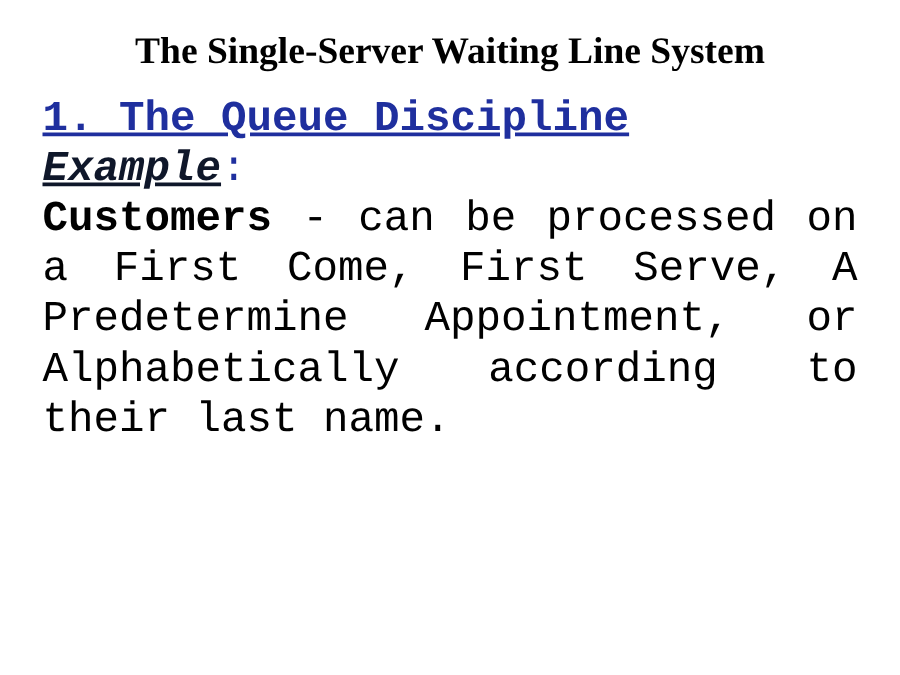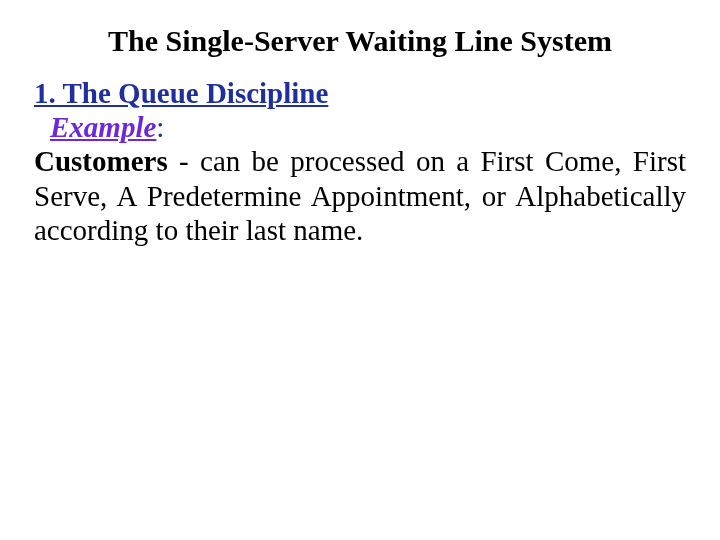--- a/index.html
+++ b/index.html
@@ -18,38 +18,37 @@
     padding: 18px 34px 20px 34px;
   }
   .title {
     font-size: 30px;
     font-weight: bold;
     color: #000;
     text-align: center;
     margin: 6px 0 18px 0;
   }
   .body {
-    font-family: Liberation Serif, serif;
-    font-size: 29px;
+    font-family: Liberation Mono, monospace;
+    font-size: 34px;
     line-height: 1.18;
     text-align: justify;
     text-justify: inter-word;
   }
   .section-heading {
     color: #1f2f9e;
     font-weight: bold;
     text-decoration: underline;
     text-align: left;
   }
   .example-label {
-    color: #6d28d9;
+    color: #0f172a;
     font-weight: bold;
     font-style: italic;
     text-decoration: underline;
-    margin-left: 16px;
   }
   .bold {
     font-weight: bold;
     margin-top: 12px;
   }
 </style>
 </head>
 <body>
 
 <div class="slide">

